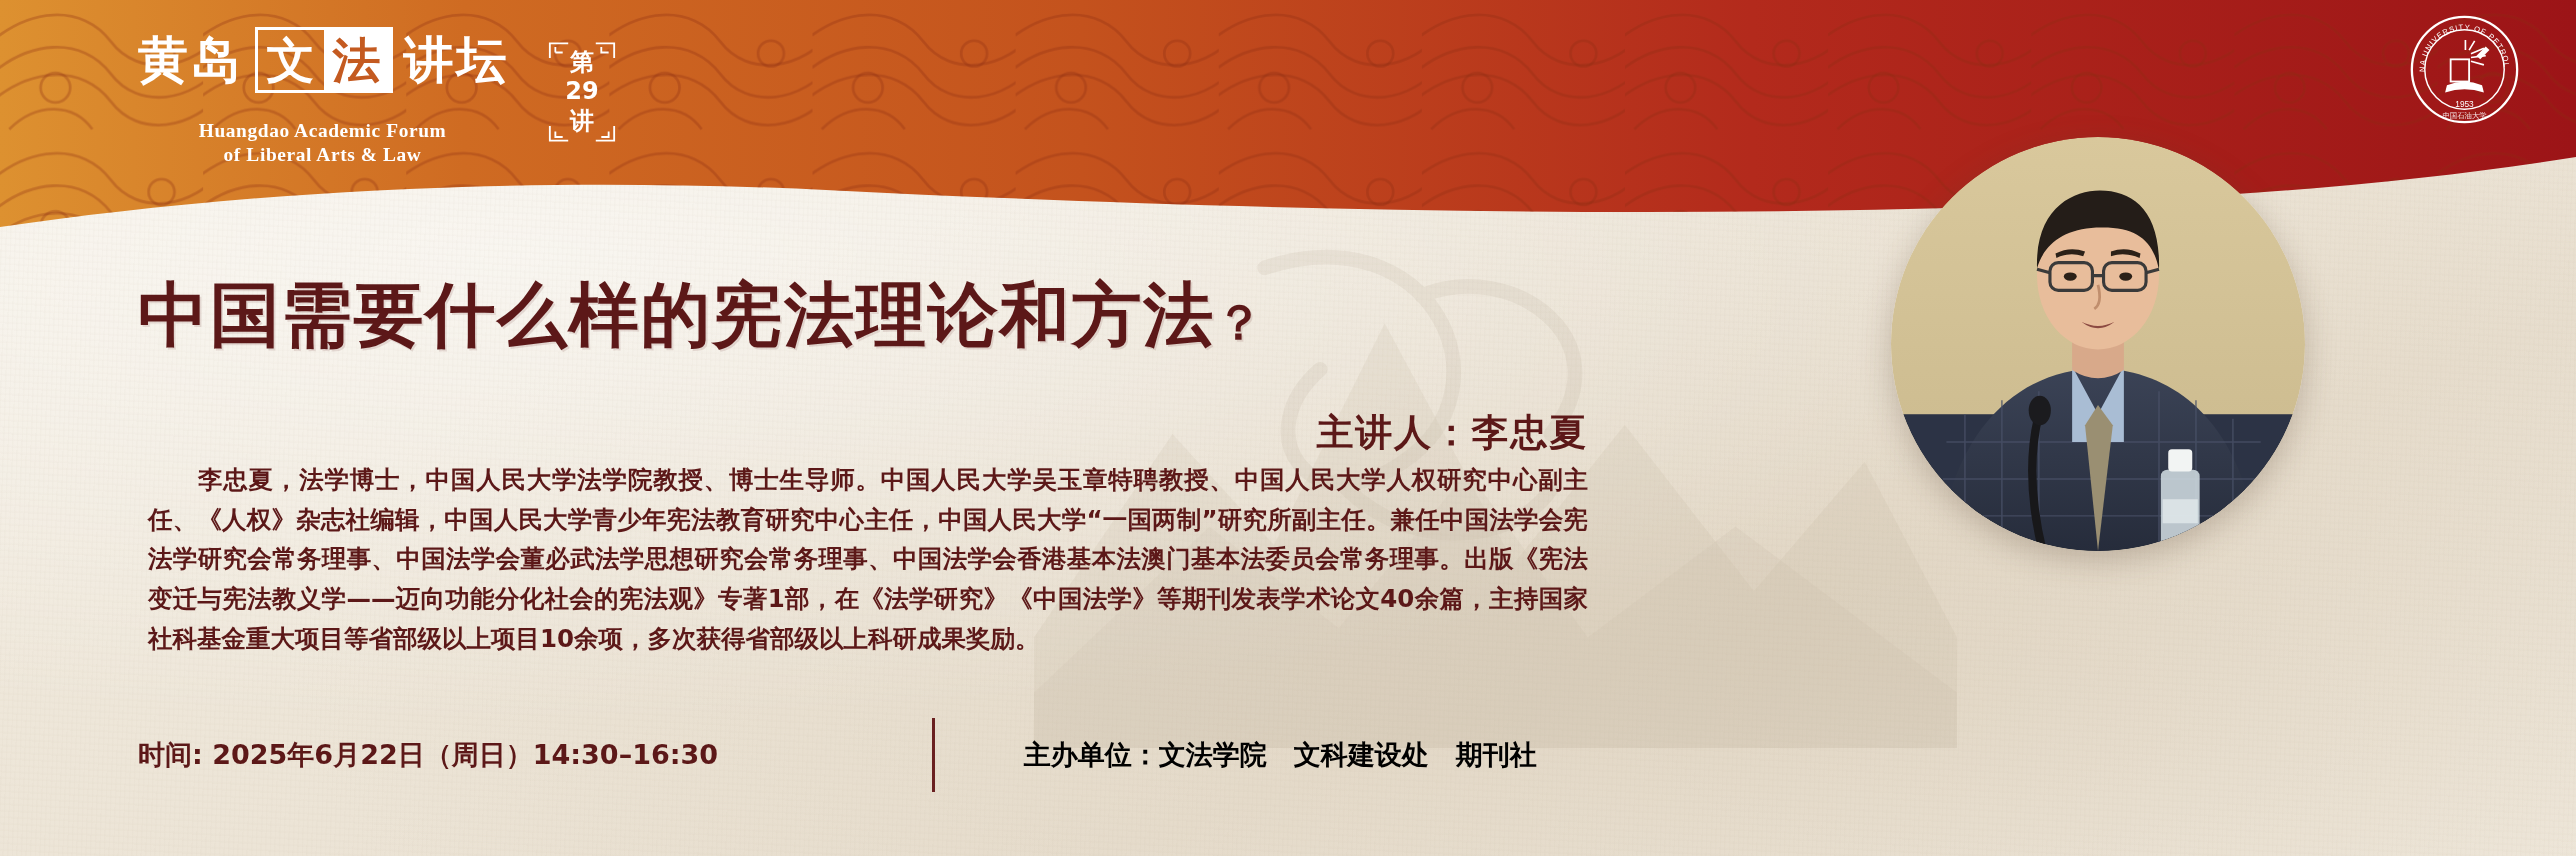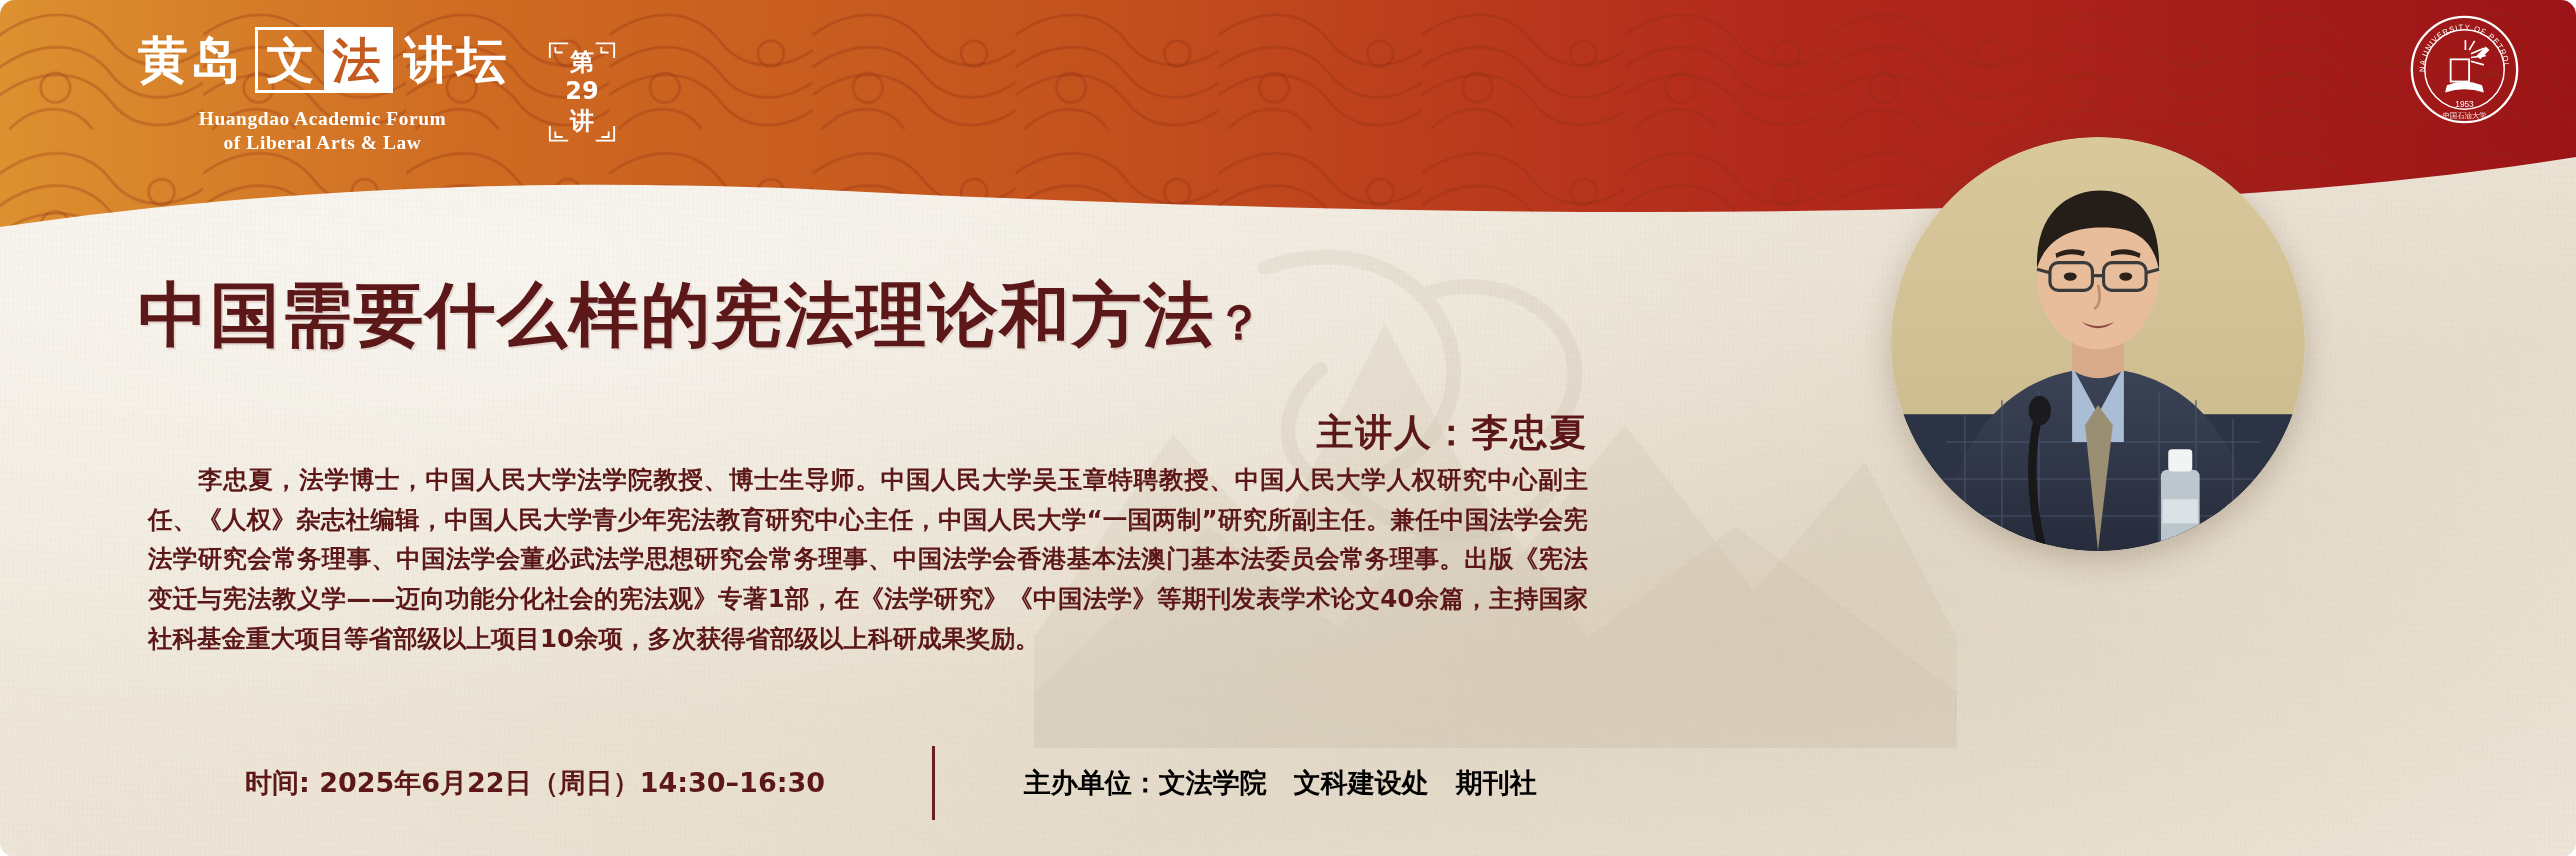--- a/index.html
+++ b/index.html
@@ -7,21 +7,20 @@
     padding: 0;
     background: #ffffff;
   }
   .poster {
     position: relative;
     width: 2576px;
     height: 857px;
     overflow: hidden;
     font-family: "Liberation Sans", "DejaVu Sans", sans-serif;
     background: #f2ece1;
-    border-radius: 15px;
   }
 
   
   .paper-bg {
     position: absolute;
     inset: 0;
     background:
       radial-gradient(ellipse at 20% 30%, rgba(255,255,255,0.55) 0%, rgba(255,255,255,0) 55%),
       radial-gradient(ellipse at 72% 78%, rgba(214,200,178,0.45) 0%, rgba(214,200,178,0) 60%),
       linear-gradient(160deg, #f6f1e7 0%, #efe8db 35%, #e9e0d1 70%, #f3ede2 100%);
@@ -90,21 +89,21 @@
     align-items: center;
     justify-content: center;
     font-size: 48px;
     font-weight: 700;
     line-height: 1;
     font-family: "DejaVu Serif", "Liberation Serif", serif;
   }
   .seal-cell.inv { background: transparent; color: #ffffff; }
   .seal-cell.sol { background: #ffffff; color: #c45a20; }
   .logo-en {
-    margin-top: 13px;
+    margin-top: 25px;
     color: #ffffff;
     text-align: center;
     font-family: "Liberation Serif", "DejaVu Serif", serif;
     font-size: 19.4px;
     font-weight: 700;
     line-height: 1.22;
     letter-spacing: 0.6px;
     width: 369px;
   }
 
@@ -184,26 +183,25 @@
     text-align: justify;
     text-justify: inter-character;
     text-indent: 50px;
     font-family: "DejaVu Sans", "Liberation Sans", sans-serif;
   }
 
   
   .footer {
     position: absolute;
     left: 138px;
-    top: 732px;
+    top: 704px;
     width: 1477px;
     height: 102px;
     display: flex;
     align-items: center;
-    text-align: center;
   }
   .footer-left {
     width: 794px;
     color: #5c1818;
     font-size: 27px;
     font-weight: 700;
     line-height: 1.62;
     font-family: "DejaVu Sans", "Liberation Sans", sans-serif;
   }
   .footer-divider {

